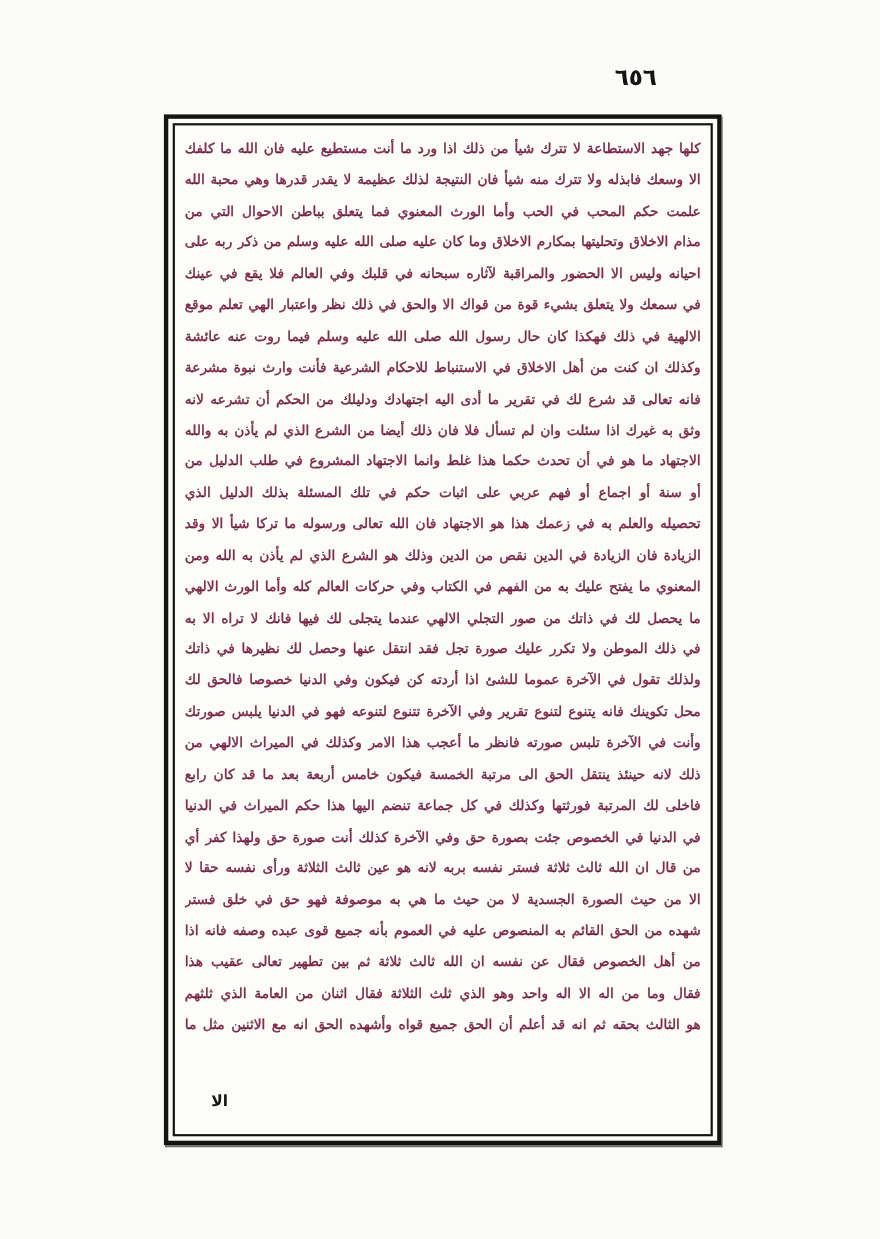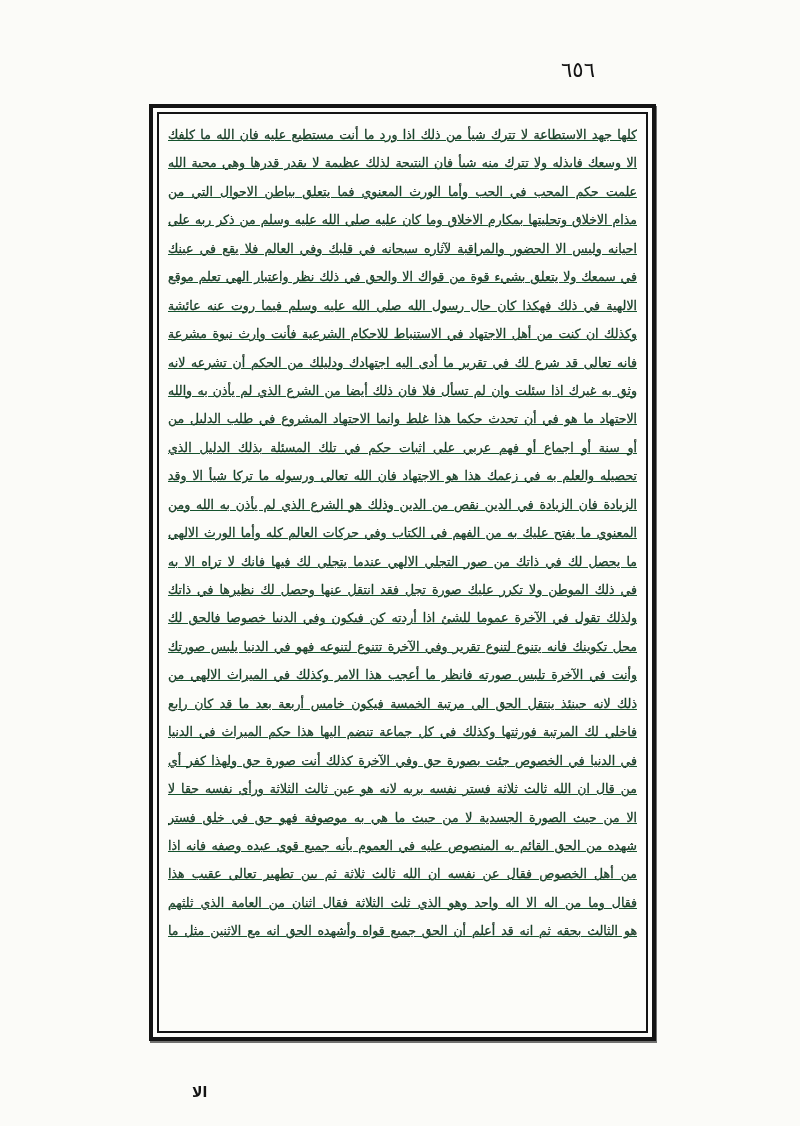--- a/index.html
+++ b/index.html
@@ -21,21 +21,21 @@
     background:
       radial-gradient(ellipse 120% 110% at 50% 45%, rgba(255,255,255,0) 70%, rgba(0,0,0,0.035) 100%);
   }
   .page-number {
     position: absolute;
     left: 546px;
     top: 58px;
     width: 64px;
     text-align: center;
     font-size: 21px;
-    font-weight: normal;
+    font-weight: bold;
     color: #141414;
     letter-spacing: 3px;
   }
   .frame {
     position: absolute;
     left: 149px;
     top: 104px;
     width: 507px;
     height: 937px;
     box-sizing: border-box;
@@ -49,38 +49,37 @@
     width: 100%;
     height: 100%;
     border: 2px solid #141414;
     padding: 7px 9px 2px 9px;
     overflow: hidden;
   }
   .text-block {
     direction: rtl;
     width: 100%;
     height: 100%;
-    color: #14532d;
-    text-decoration: underline;
+    color: #be185d;
   }
   .text-line {
     height: 28.45px;
     line-height: 28.45px;
     font-size: 12.5px;
     font-weight: 500;
     overflow: hidden;
     text-align: justify;
     text-align-last: justify;
     word-spacing: 1px;
     -webkit-text-stroke: 0.3px #1b1b1b;
   }
   .catchword {
     position: absolute;
     left: 192px;
-    top: 1084px;
+    top: 993px;
     font-size: 14px;
     font-weight: bold;
     color: #141414;
     direction: rtl;
   }
 </style>
 </head>
 <body>
 
 <div class="sheet">
@@ -90,21 +89,21 @@
   <div class="frame">
     <div class="frame-inner">
       <div class="text-block" id="text-block">
           <div class="text-line">كلها جهد الاستطاعة لا تترك شيأ من ذلك اذا ورد ما أنت مستطيع عليه فان الله ما كلفك</div>
           <div class="text-line">الا وسعك فابذله ولا تترك منه شيأ فان النتيجة لذلك عظيمة لا يقدر قدرها وهي محبة الله اياك وقد</div>
           <div class="text-line">علمت حكم المحب في الحب وأما الورث المعنوي فما يتعلق بباطن الاحوال التي من تطهير النفس من</div>
           <div class="text-line">مذام الاخلاق وتحليتها بمكارم الاخلاق وما كان عليه صلى الله عليه وسلم من ذكر ربه على كل</div>
           <div class="text-line">احيانه وليس الا الحضور والمراقبة لآثاره سبحانه في قلبك وفي العالم فلا يقع في عينك ولا يحصل</div>
           <div class="text-line">في سمعك ولا يتعلق بشيء قوة من قواك الا والحق في ذلك نظر واعتبار الهي تعلم موقع الحكمة</div>
           <div class="text-line">الالهية في ذلك فهكذا كان حال رسول الله صلى الله عليه وسلم فيما روت عنه عائشة رضي الله عنها</div>
-          <div class="text-line">وكذلك ان كنت من أهل الاجتهاد في الاستنباط للاحكام الشرعية فأنت وارث نبوة مشرعة</div>
+          <div class="text-line">وكذلك ان كنت من أهل الاخلاق في الاستنباط للاحكام الشرعية فأنت وارث نبوة مشرعة</div>
           <div class="text-line">فانه تعالى قد شرع لك في تقرير ما أدى اليه اجتهادك ودليلك من الحكم أن تشرعه لانه قلد</div>
           <div class="text-line">وثق به غيرك اذا سئلت وان لم تسأل فلا فان ذلك أيضا من الشرع الذي لم يأذن به والله أعلم ان</div>
           <div class="text-line">الاجتهاد ما هو في أن تحدث حكما هذا غلط وانما الاجتهاد المشروع في طلب الدليل من كتاب</div>
           <div class="text-line">أو سنة أو اجماع أو فهم عربي على اثبات حكم في تلك المسئلة بذلك الدليل الذي اجتهدت في</div>
           <div class="text-line">تحصيله والعلم به في زعمك هذا هو الاجتهاد فان الله تعالى ورسوله ما تركا شيأ الا وقد نصا عليه</div>
           <div class="text-line">الزيادة فان الزيادة في الدين نقص من الدين وذلك هو الشرع الذي لم يأذن به الله ومن الورث</div>
           <div class="text-line">المعنوي ما يفتح عليك به من الفهم في الكتاب وفي حركات العالم كله وأما الورث الالهي فهو</div>
           <div class="text-line">ما يحصل لك في ذاتك من صور التجلي الالهي عندما يتجلى لك فيها فانك لا تراه الا به فان الله بصرك</div>
           <div class="text-line">في ذلك الموطن ولا تكرر عليك صورة تجل فقد انتقل عنها وحصل لك نظيرها في ذاتك وفي ملكك</div>
           <div class="text-line">ولذلك تقول في الآخرة عموما للشئ اذا أردته كن فيكون وفي الدنيا خصوصا فالحق لك في الدنيا</div>

